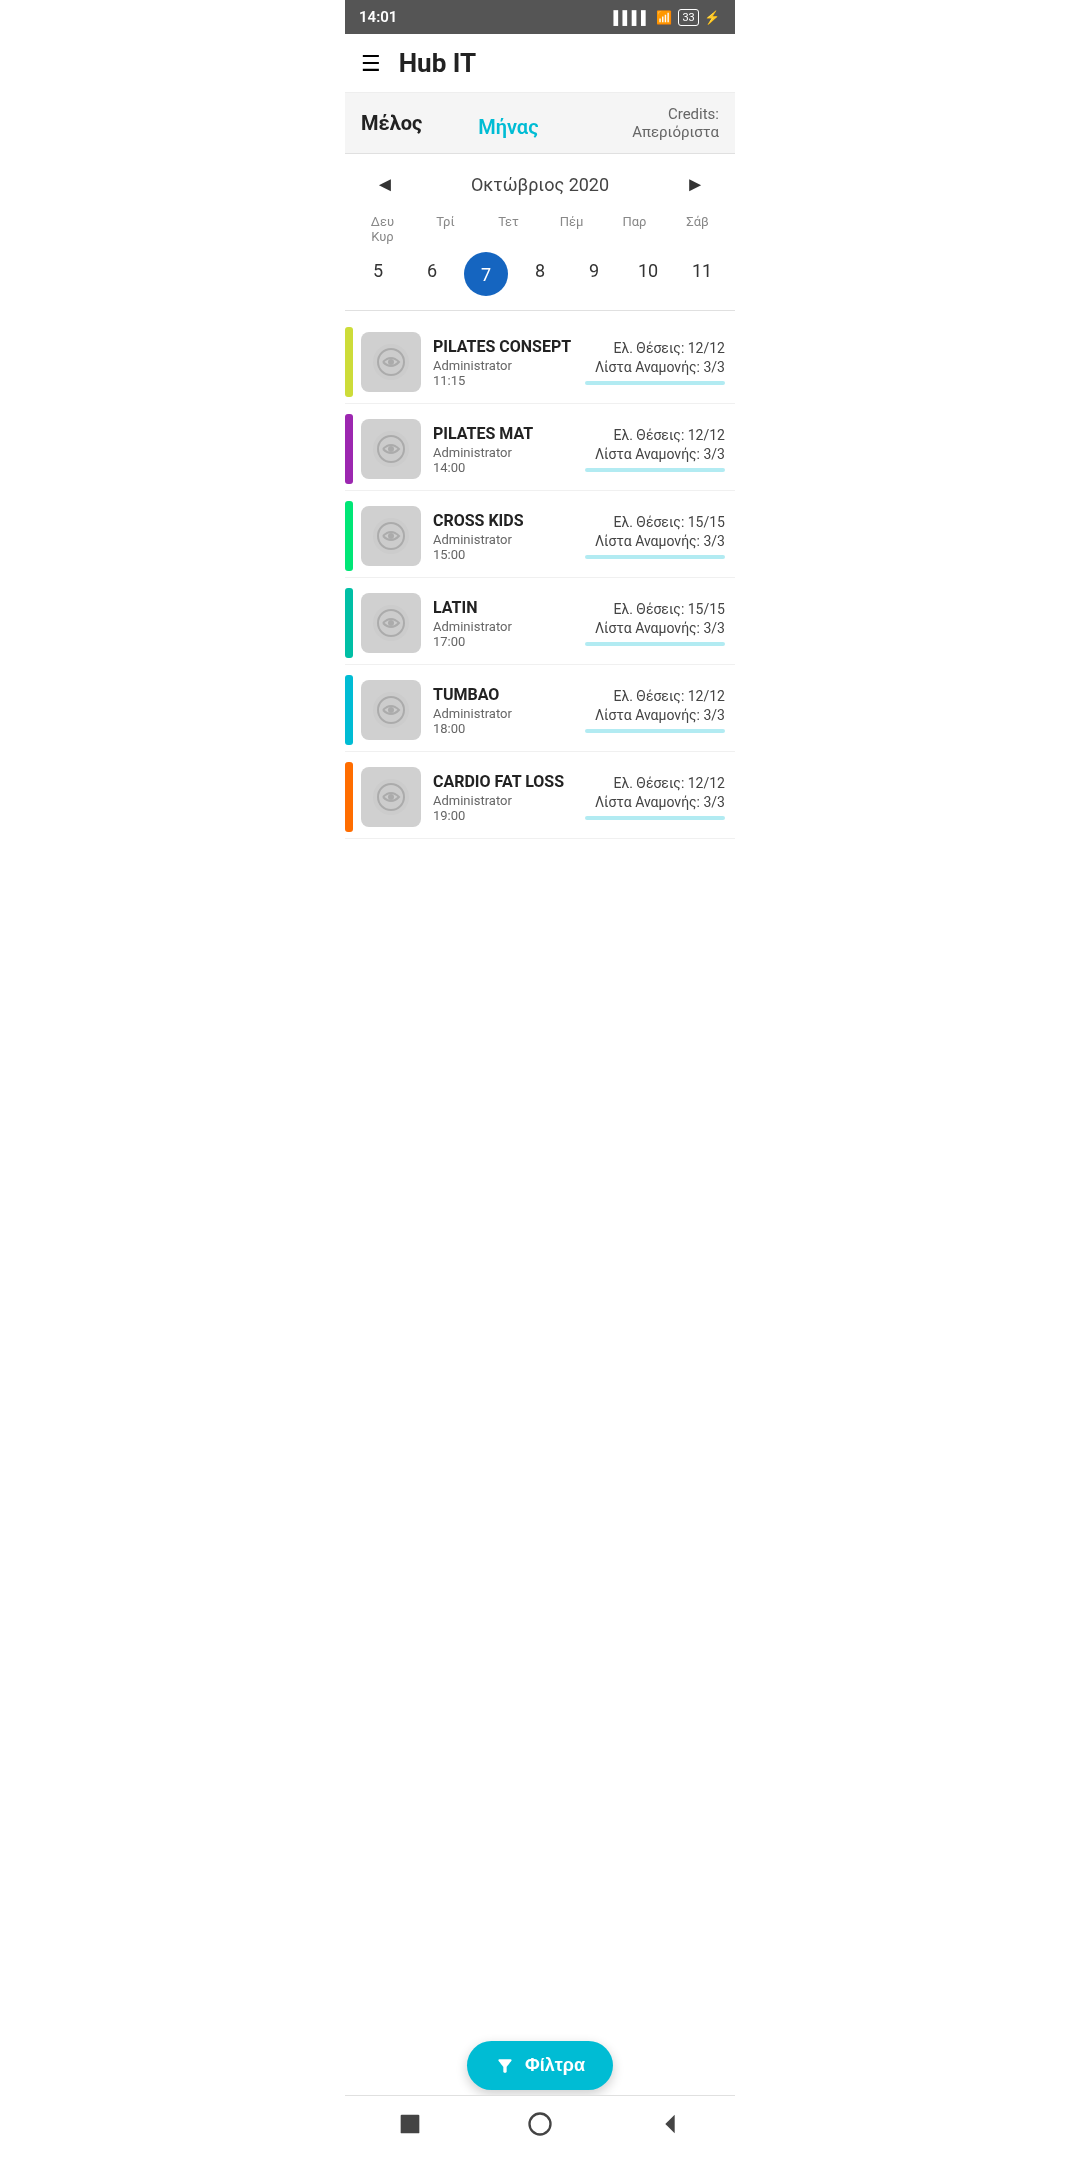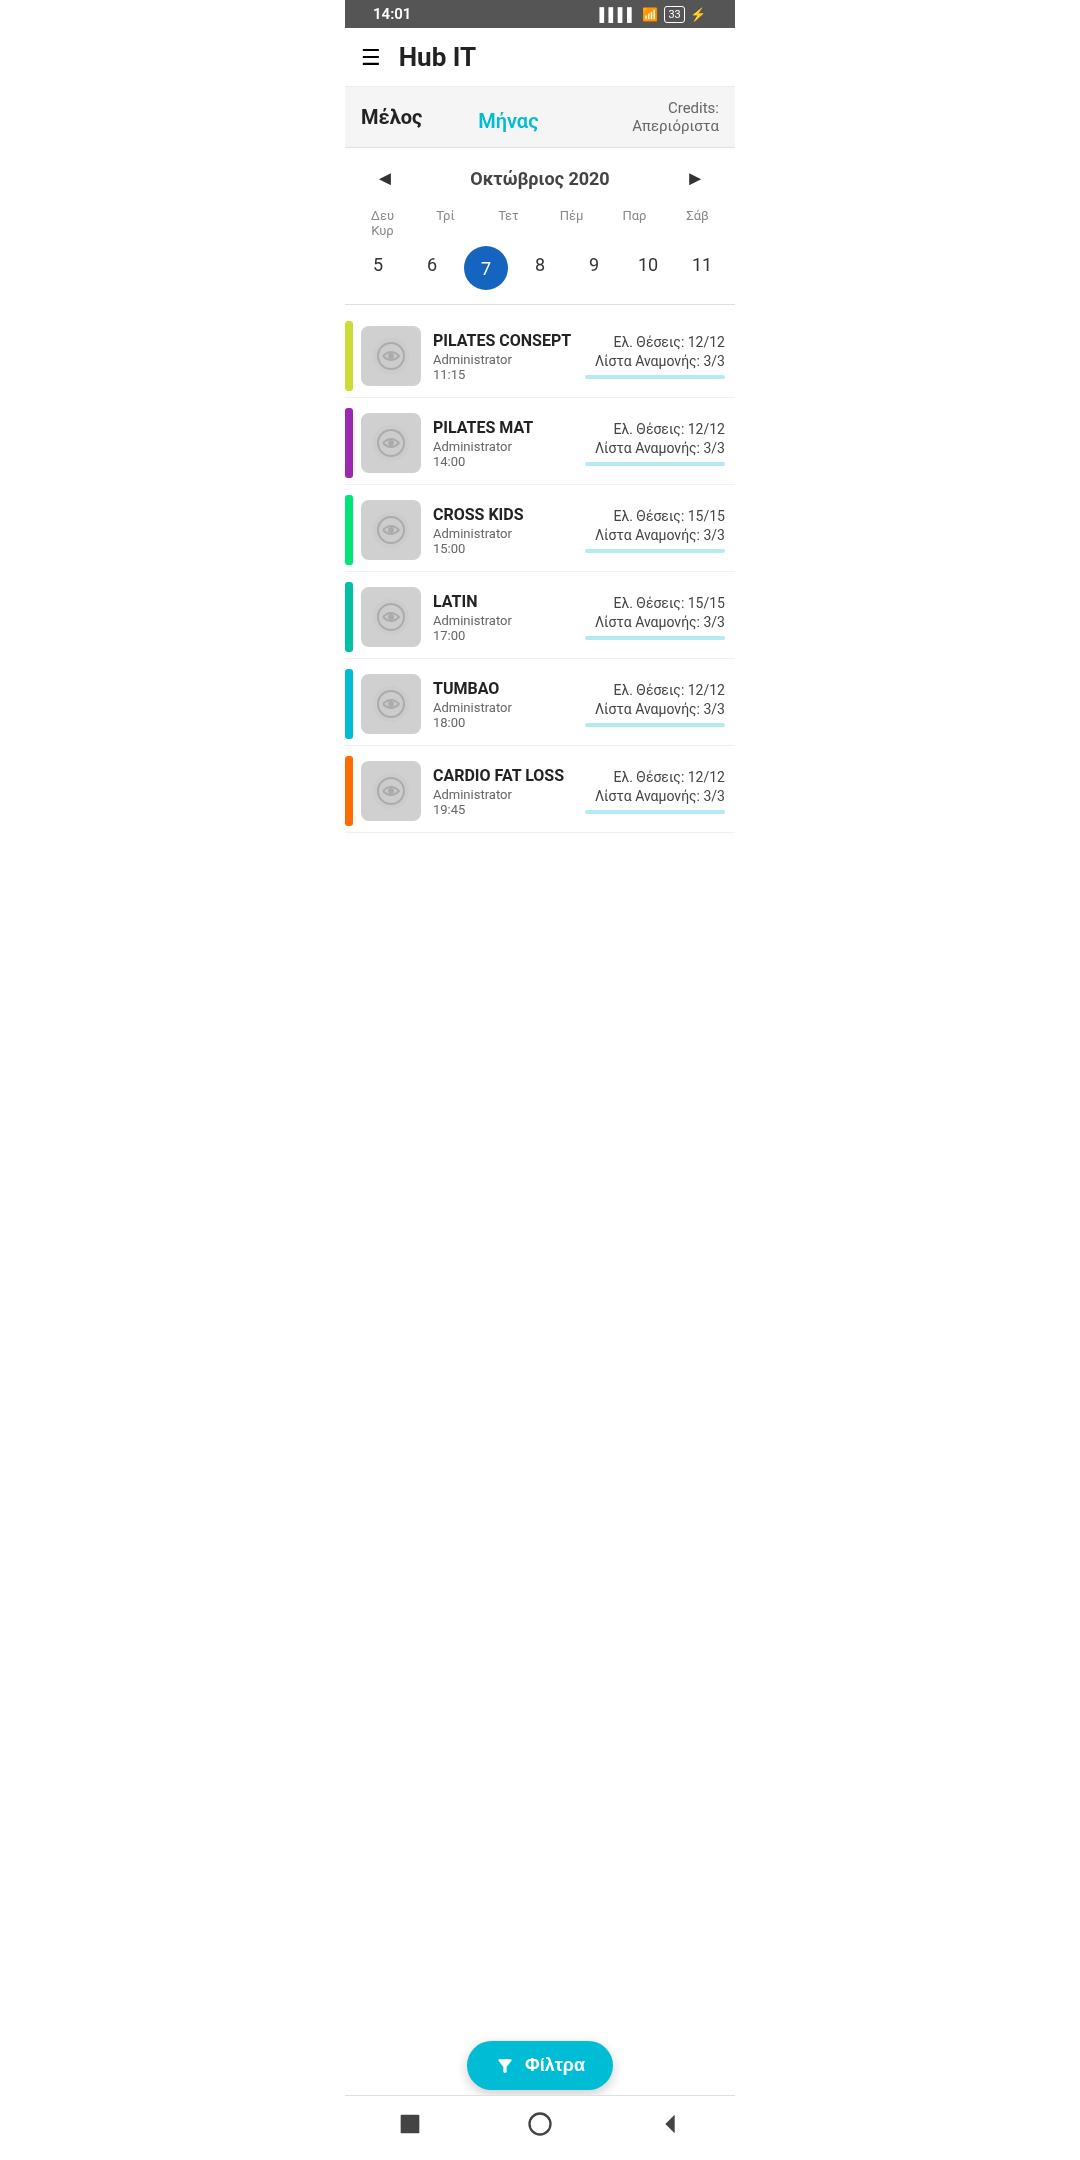--- a/index.html
+++ b/index.html
@@ -13,22 +13,22 @@
       overflow-x: hidden;
     }
 
     
     .status-bar {
       background: #555;
       color: #fff;
       display: flex;
       justify-content: space-between;
       align-items: center;
-      padding: 6px 28px;
-      height: 28px;
+      padding: 6px 14px;
+      height: 34px;
     }
     .status-time { font-size: 15px; font-weight: 600; }
     .status-icons { display: flex; align-items: center; gap: 6px; font-size: 13px; }
     .battery-box {
       border: 1.5px solid #fff;
       border-radius: 3px;
       padding: 1px 3px;
       font-size: 11px;
       position: relative;
     }
@@ -90,21 +90,21 @@
       padding: 14px 20px 4px;
     }
     .nav-arrow {
       font-size: 20px;
       color: #333;
       cursor: pointer;
       padding: 4px 10px;
     }
     .calendar-month {
       font-size: 18px;
-      font-weight: 700;
+      font-weight: 400;
       color: #444;
     }
 
     
     .day-headers {
       display: grid;
       grid-template-columns: repeat(6, 1fr);
       padding: 10px 6px 4px;
     }
     .day-header {
@@ -418,21 +418,21 @@
         <svg width="40" height="40" viewBox="0 0 40 40">
           <circle cx="20" cy="20" r="18" fill="#bbb" opacity="0.4"></circle>
           <circle cx="20" cy="20" r="13" fill="none" stroke="#888" stroke-width="2"></circle>
           <path d="M12 20 Q20 12 28 20 Q20 28 12 20" fill="none" stroke="#888" stroke-width="2"></path>
           <circle cx="20" cy="20" r="3" fill="#888"></circle>
         </svg>
       </div>
       <div class="class-info">
         <div class="class-name">CARDIO FAT LOSS</div>
         <div class="class-admin">Administrator</div>
-        <div class="class-time">19:45</div>
+        <div class="class-time">19:00</div>
       </div>
       <div class="class-slots">
         <div class="slots-text">Ελ. Θέσεις: 12/12</div>
         <div class="waitlist-text">Λίστα Αναμονής: 3/3</div>
         <div class="progress-bar"></div>
       </div>
     </div>
   </div>
 
 <button class="fab-filter">

